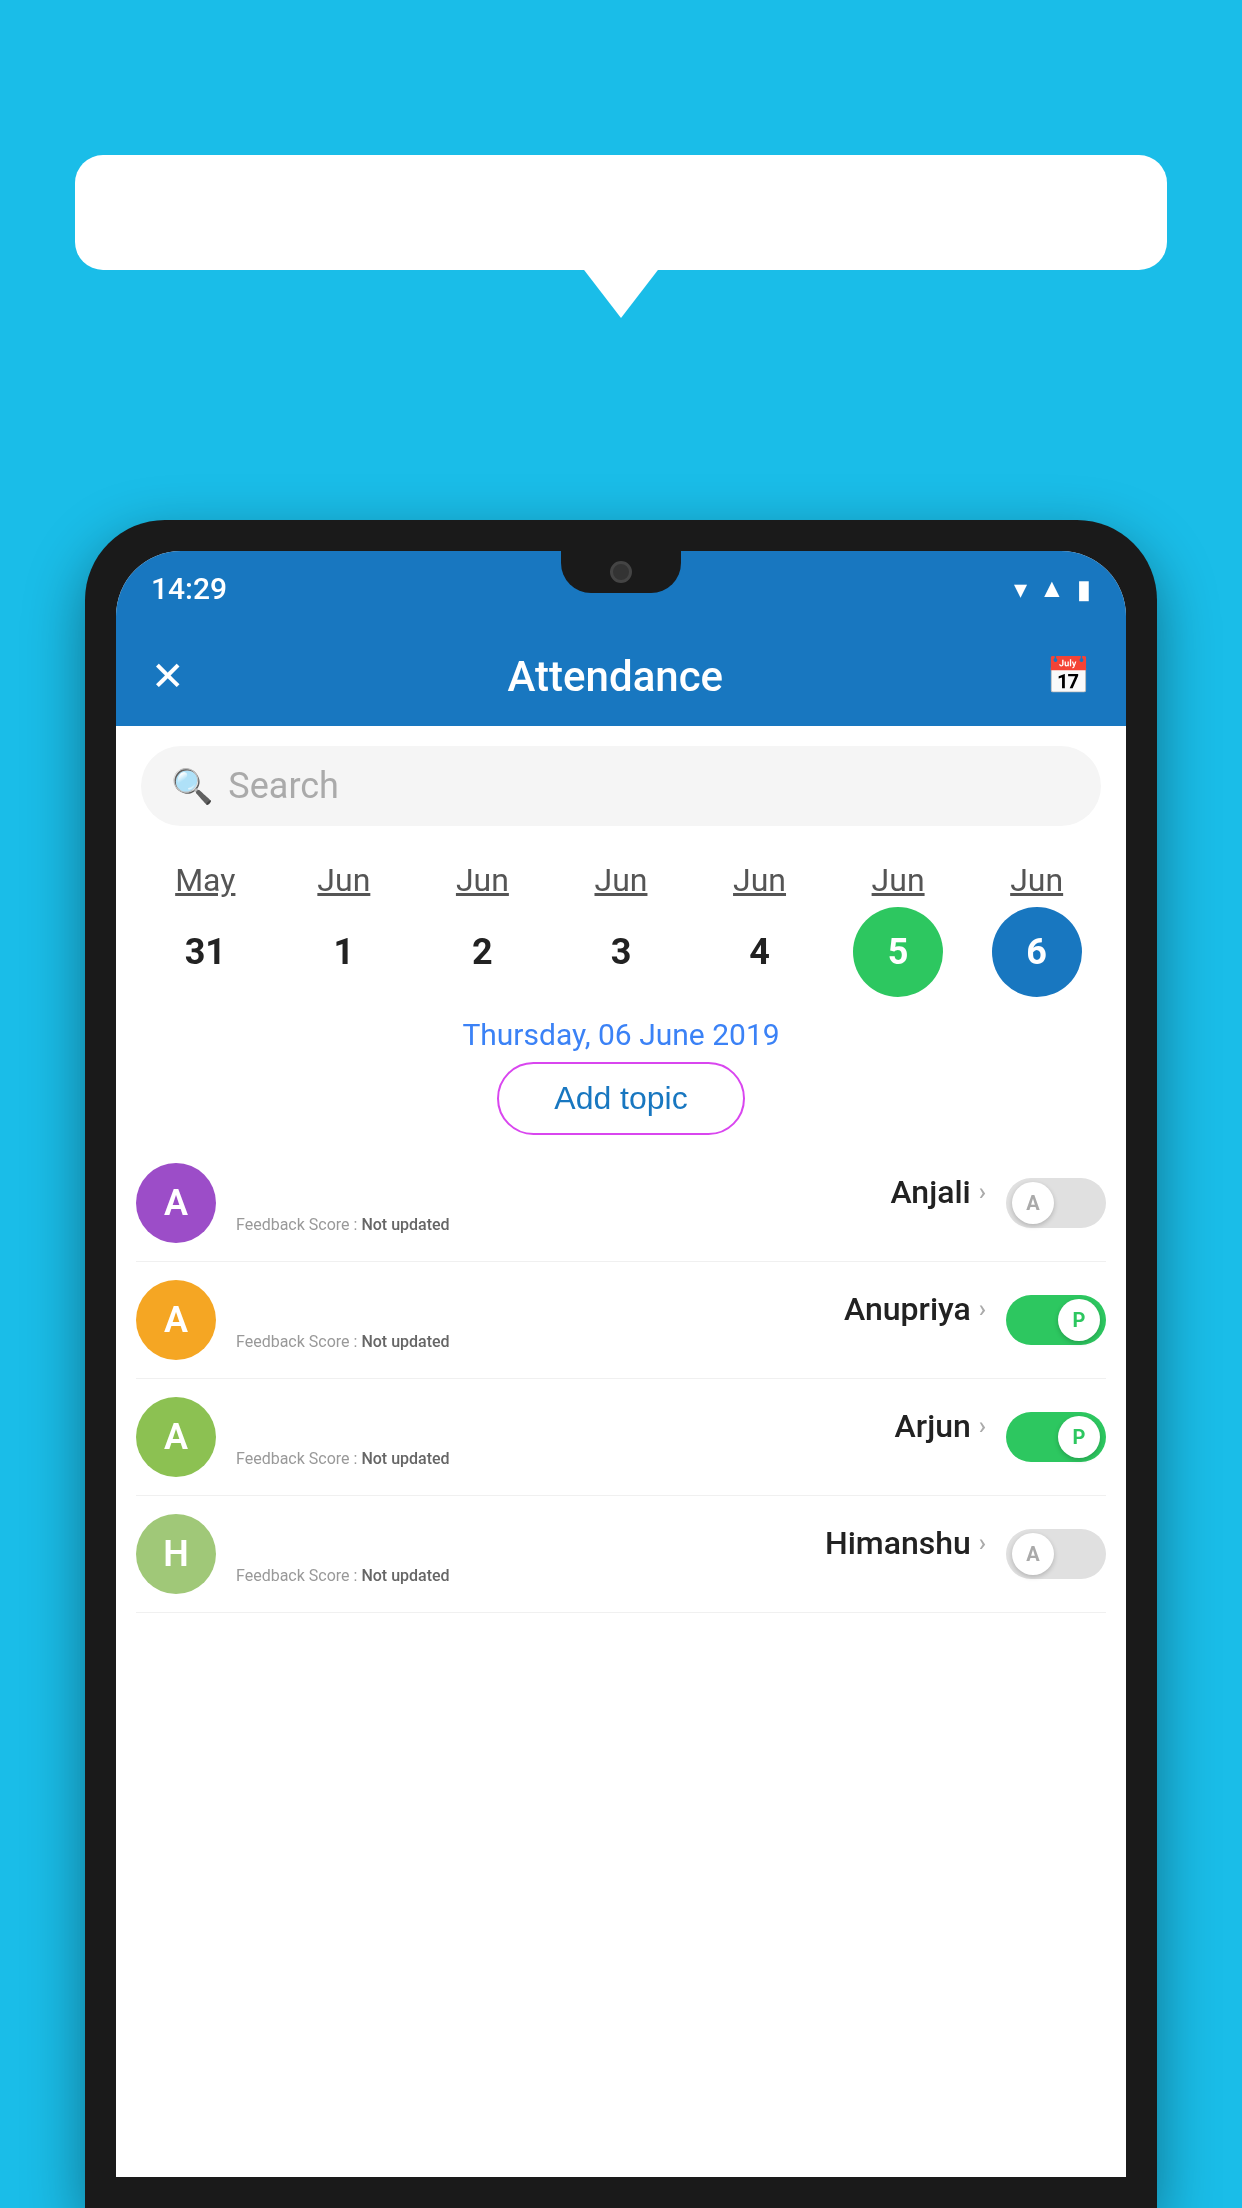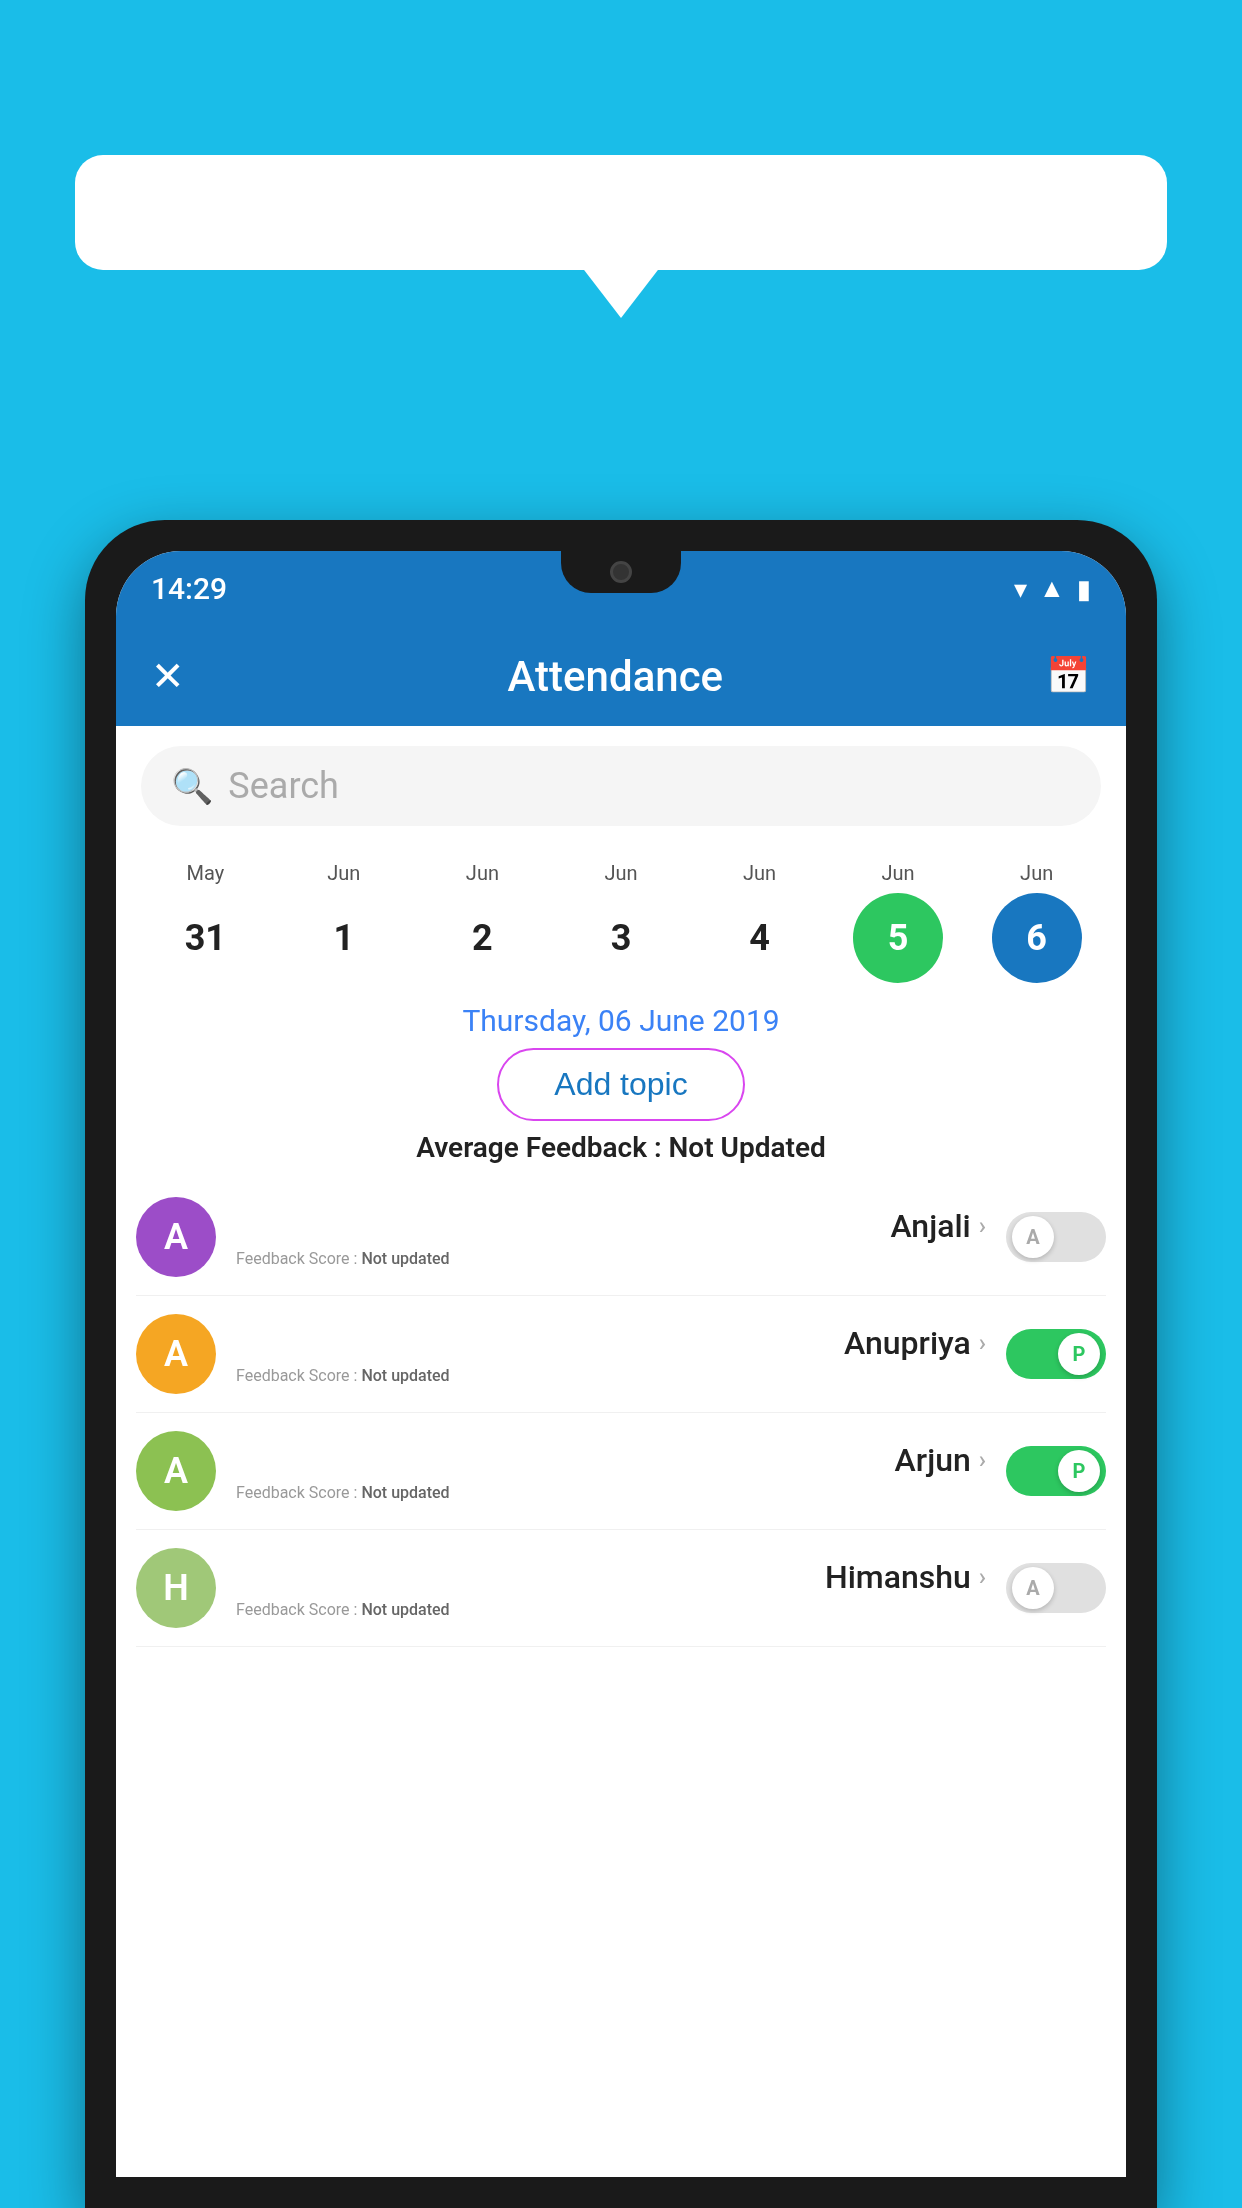--- a/index.html
+++ b/index.html
@@ -166,22 +166,23 @@
       justify-content: space-around;
     }
     .cal-col {
       display: flex;
       flex-direction: column;
       align-items: center;
       gap: 8px;
       min-width: 120px;
     }
     .cal-month {
-      font-size: 20px;
+      font-size: 32px;
       color: #555;
+      text-decoration: underline;
     }
     .cal-day {
       width: 90px;
       height: 90px;
       display: flex;
       align-items: center;
       justify-content: center;
       font-size: 36px;
       font-weight: 700;
       color: #222;
@@ -383,23 +384,20 @@
         <div class="cal-col">
           <div class="cal-month">Jun</div>
           <div class="cal-day selected">6</div>
         </div>
       </div>
 
     <div class="date-label">Thursday, 06 June 2019</div>
 
     <button class="add-topic-btn">Add topic</button>
 
-    <div class="avg-feedback">
-      <span>Average Feedback : </span><span style="color: rgb(34, 34, 34); font-weight: 600;">Not Updated</span>
-    </div>
 
     <div class="student-list" id="student-list">
         <div class="student-item">
           <div class="student-avatar" style="background: rgb(156, 77, 200);">A</div>
           <div class="student-info">
             <div class="student-name">Anjali <span class="student-name-chevron">›</span></div>
             <div class="student-feedback">Feedback Score : <span>Not updated</span></div>
           </div>
           <div class="toggle-wrap">
             <div class="toggle off">

